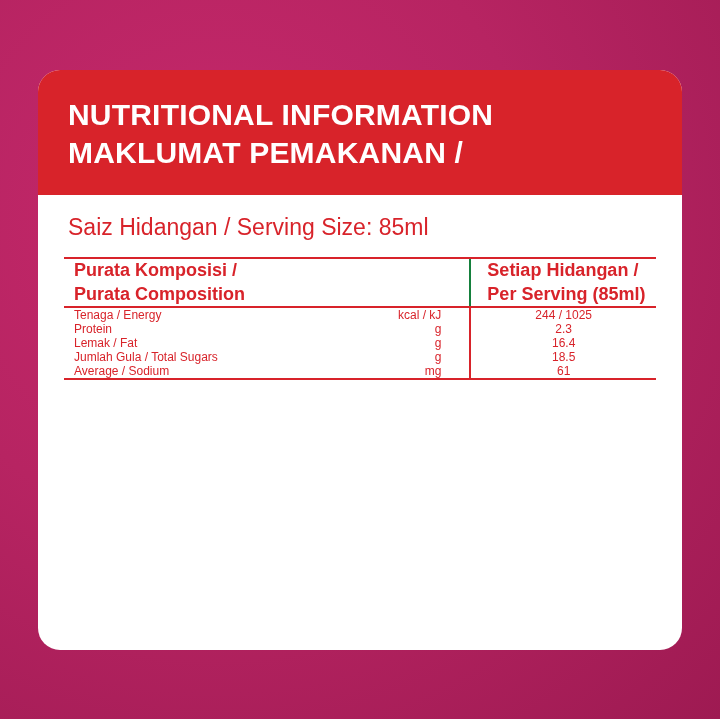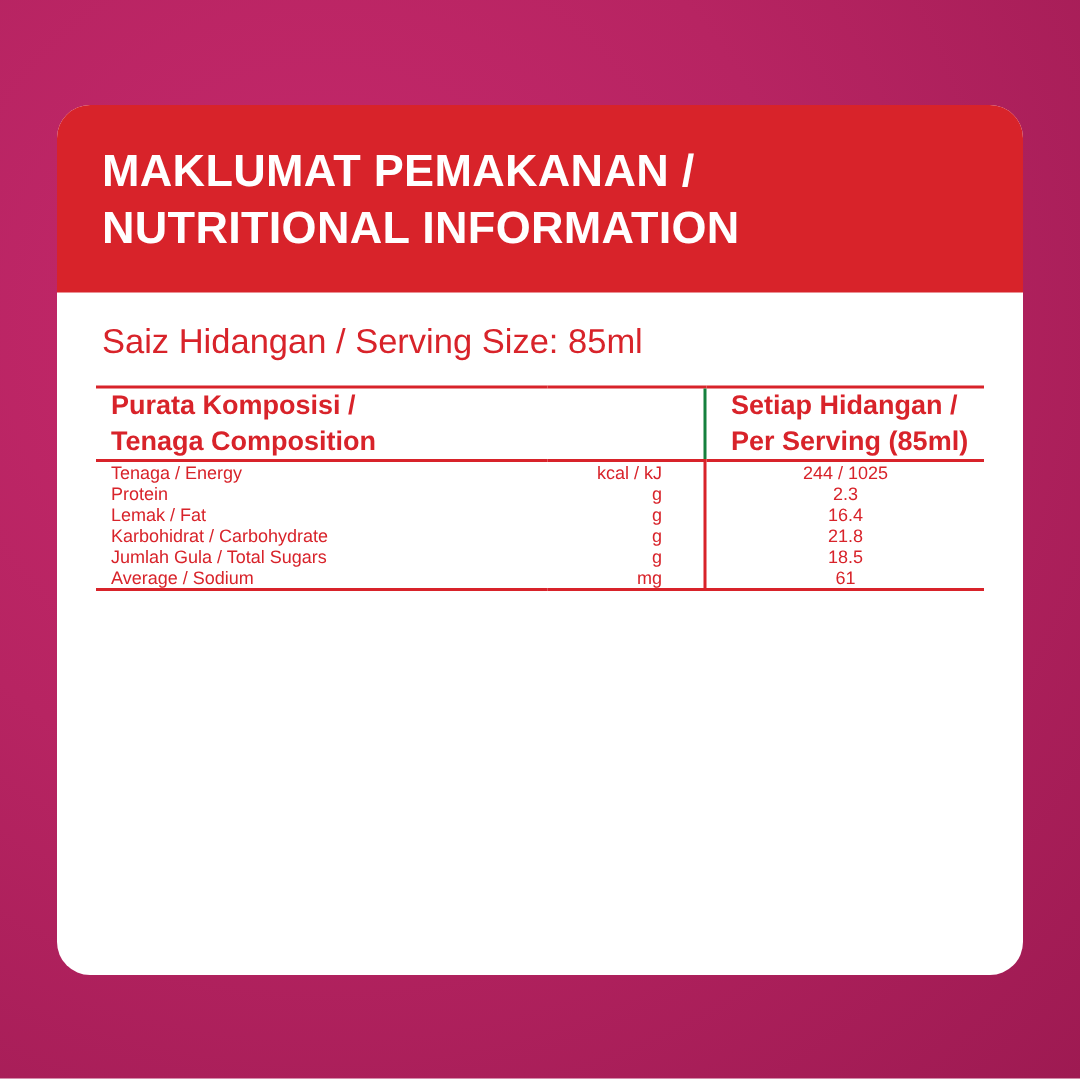--- a/index.html
+++ b/index.html
@@ -117,40 +117,40 @@
     padding: 0;
   }
 </style>
 </head>
 <body>
 
 <div class="page">
   <div class="card">
 
     <div class="header">
+      <div class="header-line">NUTRITIONAL INFORMATION</div>
       <div class="header-line">MAKLUMAT PEMAKANAN /</div>
-      <div class="header-line">NUTRITIONAL INFORMATION</div>
     </div>
 
     <div class="serving-block">
       <div class="serving-line">Saiz Hidangan / Serving Size: 85ml</div>
     </div>
 
     <div class="table-wrap">
       <table class="nutrition">
         <colgroup>
           <col class="col-name">
           <col class="col-unit">
           <col class="col-value">
         </colgroup>
         <tbody>
           <tr class="head-row">
             <td class="head-left" colspan="2">
               <span class="head-sub">Purata Komposisi /</span>
-              <span class="head-sub">Tenaga Composition</span>
+              <span class="head-sub">Purata Composition</span>
             </td>
             <td class="head-right">
               <span class="head-sub">Setiap Hidangan /</span>
               <span class="head-sub">Per Serving (85ml)</span>
             </td>
           </tr>
 
           <tr class="data-row">
             <td class="c-name">Tenaga / Energy</td>
             <td class="c-unit">kcal / kJ</td>
@@ -160,25 +160,20 @@
             <td class="c-name">Protein</td>
             <td class="c-unit">g</td>
             <td class="c-value">2.3</td>
           </tr>
           <tr class="data-row">
             <td class="c-name">Lemak / Fat</td>
             <td class="c-unit">g</td>
             <td class="c-value">16.4</td>
           </tr>
           <tr class="data-row">
-            <td class="c-name">Karbohidrat / Carbohydrate</td>
-            <td class="c-unit">g</td>
-            <td class="c-value">21.8</td>
-          </tr>
-          <tr class="data-row">
             <td class="c-name">Jumlah Gula / Total Sugars</td>
             <td class="c-unit">g</td>
             <td class="c-value">18.5</td>
           </tr>
           <tr class="data-row">
             <td class="c-name">Average / Sodium</td>
             <td class="c-unit">mg</td>
             <td class="c-value">61</td>
           </tr>
 

